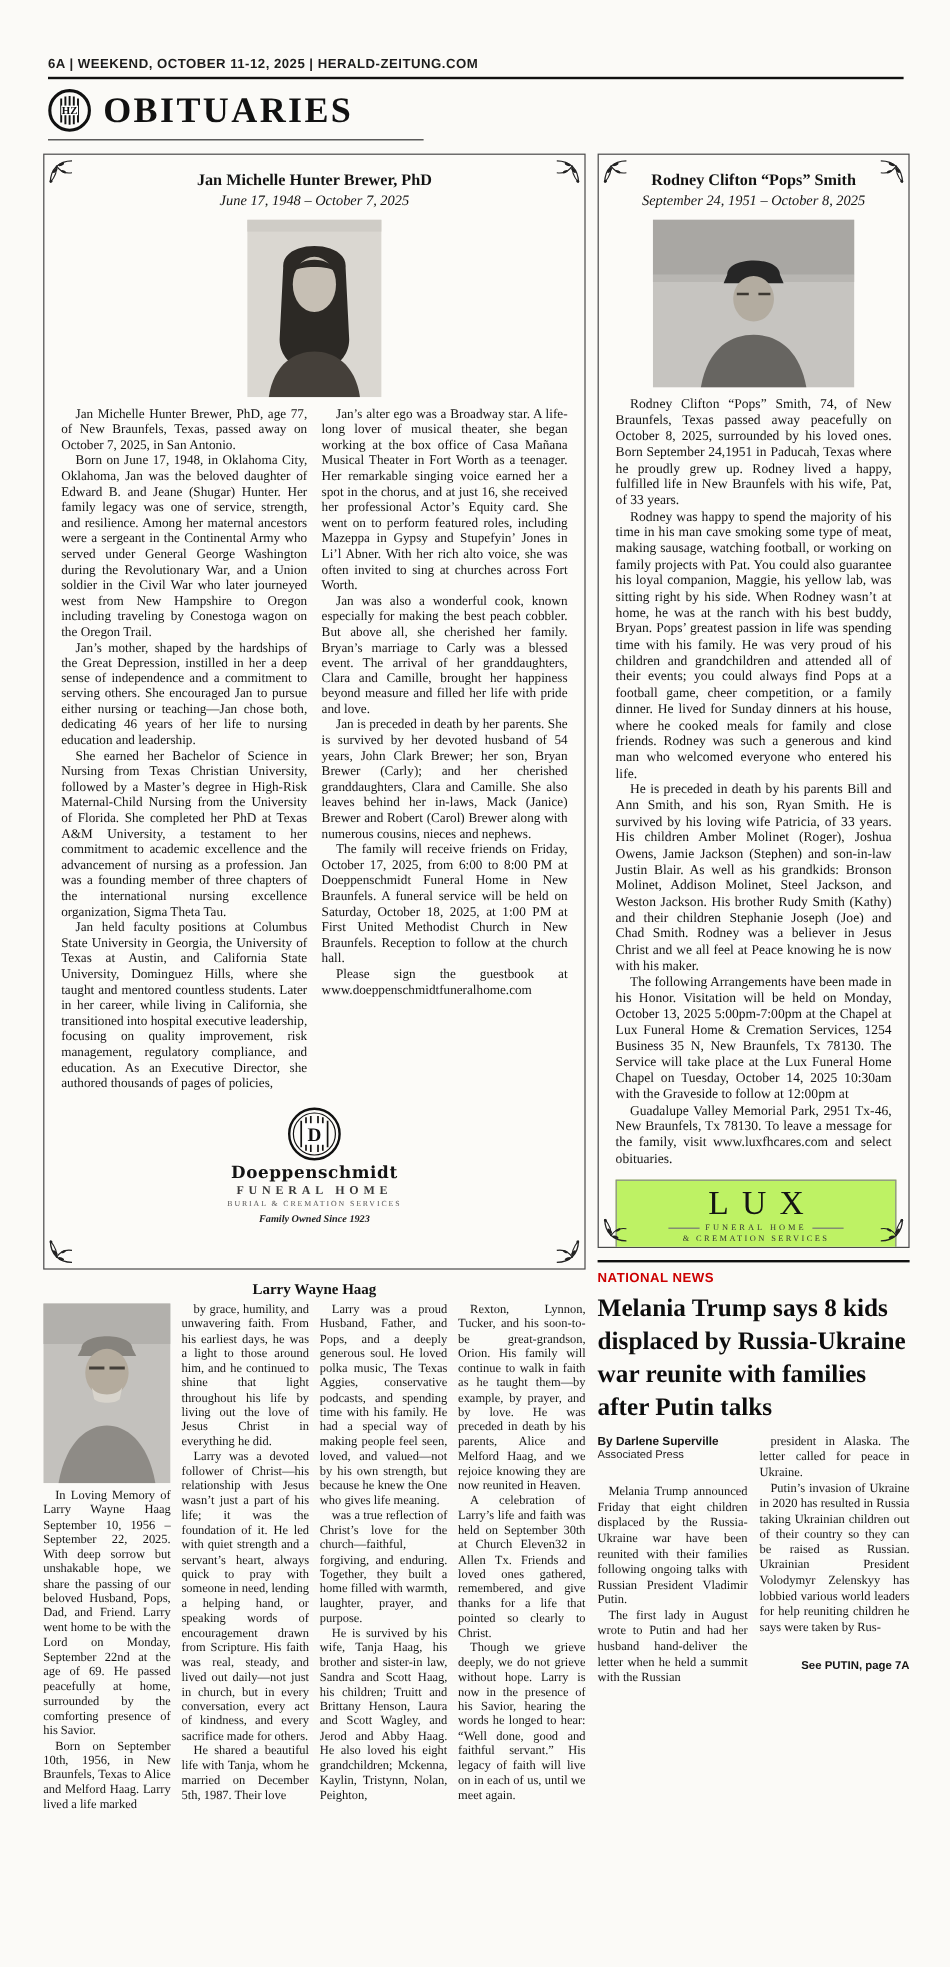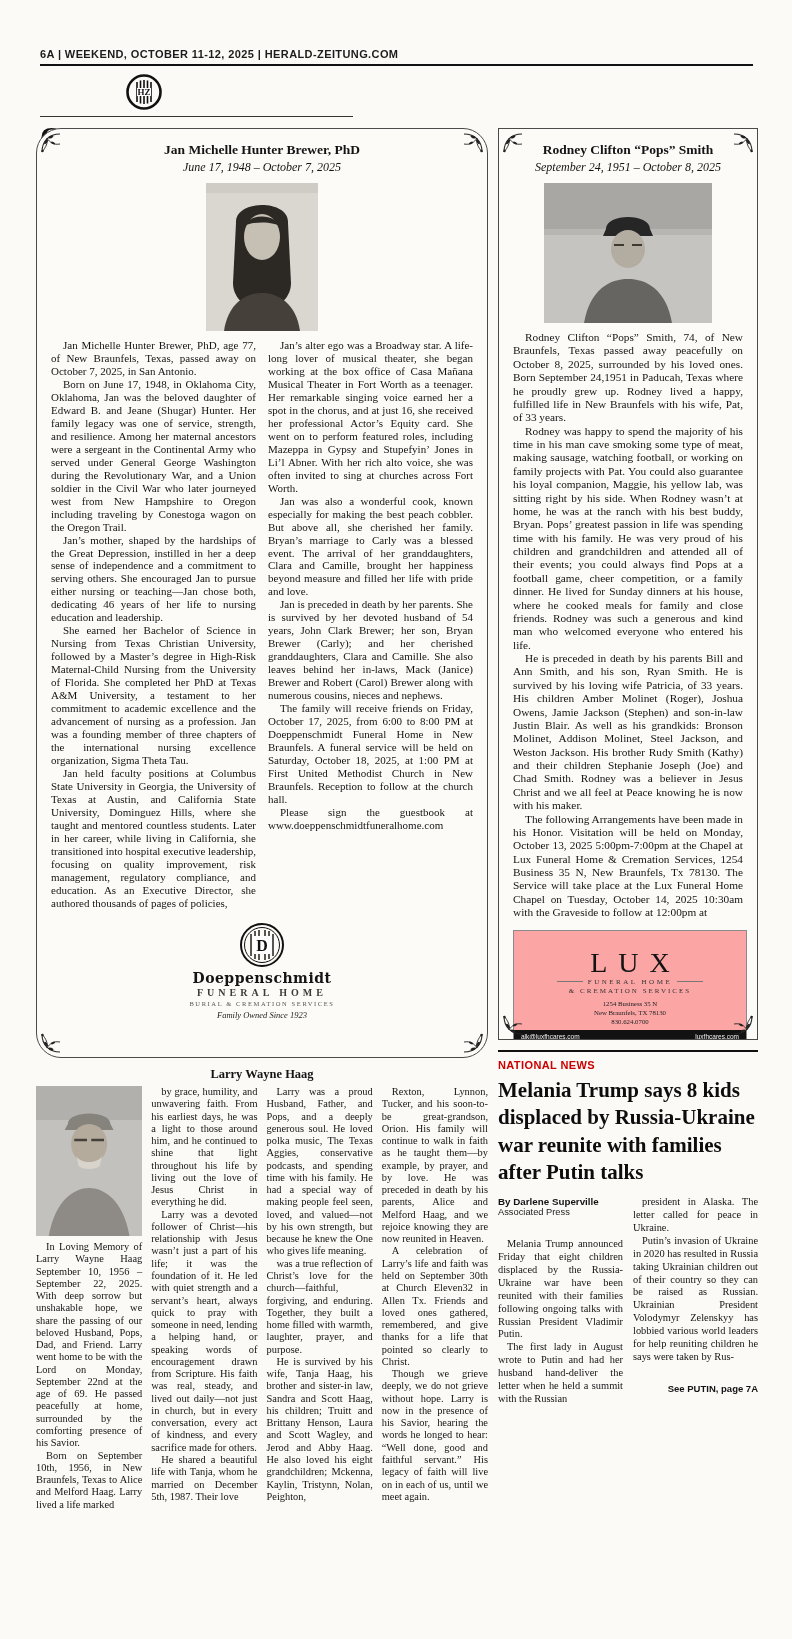--- a/index.html
+++ b/index.html
@@ -7,34 +7,34 @@
     width:792px; height:1639px; position:relative; overflow:hidden;
     background:#fbfaf7; color:#141414;
     font-family:"Liberation Serif", serif;
   }
   .masthead {
     position:absolute; left:40px; top:48px;
     font-family:"Liberation Sans", sans-serif; font-size:11px; font-weight:700;
     letter-spacing:.4px; color:#1c1c1c;
   }
   .masthead-rule { position:absolute; left:40px; top:64px; width:713px; height:2px; background:#111; }
-  .sec-head { position:absolute; left:40px; top:74px; display:flex; align-items:center; gap:10px;flex-direction:column; }
+  .sec-head { position:absolute; left:40px; top:74px; display:flex; align-items:flex-end; gap:10px; }
   .sec-logo { width:36px; height:36px; }
   .sec-title { font-size:30px; font-weight:700; letter-spacing:2px; color:#111; }
   .sec-rule { position:absolute; left:40px; top:116px; width:313px; height:1px; background:#333; }
 
   .main { position:absolute; left:36px; top:128px; width:722px; display:flex; gap:10px; }
   .col-left { width:452px; }
   .col-right { width:260px; }
 
   .obit-card {
     position:relative; border:1px solid #4a4a4a; background:#fcfbf8;
     padding:10px 14px; overflow:hidden;
   }
-  .card-brewer { height:930px;border-radius:25px; }
+  .card-brewer { height:930px; }
   .card-smith  { height:912px; }
   .corner { position:absolute; width:24px; height:24px; }
   .corner svg { width:24px; height:24px; display:block; }
   .corner.tl { top:2px; left:2px; }
   .corner.tr { top:2px; right:2px; transform:scaleX(-1); }
   .corner.bl { bottom:2px; left:2px; transform:scaleY(-1); }
   .corner.br { bottom:2px; right:2px; transform:scale(-1,-1); }
 
   .obit-name  { text-align:center; font-weight:700; font-size:13.5px; margin-top:3px; }
   .obit-dates { text-align:center; font-style:italic; font-size:12px; margin-top:2px; }
@@ -42,25 +42,25 @@
   .two-col { display:flex; gap:12px; margin-top:2px; }
   .two-col .tcol { flex:1; min-width:0; }
   .para { font-size:11px; line-height:1.18; text-align:justify; text-indent:12px; }
   .one-col .para { font-size:11.3px; line-height:1.185; }
 
   .doepp { margin-top:12px; text-align:center; }
   .doepp-icon { width:46px; height:46px; margin:0 auto 2px; display:block; }
   .doepp-name { font-size:14px; font-weight:700; font-family:"DejaVu Serif", serif; letter-spacing:.5px; }
   .doepp-fh   { font-size:10px; letter-spacing:4px; font-weight:700; color:#3b3b3b; margin-top:1px; }
   .doepp-sub  { font-size:6.5px; letter-spacing:1.6px; color:#555; margin-top:2px; }
-  .doepp-tag  { font-size:8.5px; font-style:italic; margin-top:3px; color:#222; }
+  .doepp-tag  { font-size:8.5px; font-style:italic; margin-top:3px; color:#222;font-weight:bold; }
 
   .lux {
-    width:234px; margin:10px auto 0; border:1px solid #8a8a8a; background:#fca5a5;
-    text-align:center; padding-top:17px; overflow:hidden;
+    width:234px; margin:10px auto 0; border:1px solid #8a8a8a; background:#bef264;
+    text-align:center; padding-top:5px; overflow:hidden;
   }
   .lux-name { font-size:28px; letter-spacing:11px; padding-left:11px; line-height:1.05; font-family:"Liberation Serif", serif; }
   .lux-line1 { display:flex; align-items:center; justify-content:center; gap:5px; font-size:7px; letter-spacing:2.5px; color:#333; margin-top:1px; }
   .lux-line1::before, .lux-line1::after { content:""; width:26px; height:1px; background:#777; }
   .lux-line2 { font-size:7px; letter-spacing:2px; color:#333; margin-top:1px; }
   .lux-addr { font-size:6.8px; line-height:1.35; margin-top:4px; color:#222; }
   .lux-bar { margin-top:4px; background:#121212; color:#f0f0f0; display:flex; justify-content:space-between; padding:2.5px 7px; font-size:6.5px; font-family:"Liberation Sans", sans-serif; }
 
   .haag { margin-top:4px; }
   .haag-title { text-align:center; font-weight:700; font-size:12.5px; padding:5px 0 4px; }
@@ -251,20 +251,21 @@
         <ellipse cx="84" cy="66" rx="17" ry="19" fill="#b3aca0"></ellipse>
         <path d="M70 62 H80 M88 62 H98" stroke="#3c3832" stroke-width="2" fill="none"></path>
         <path d="M40 140 C46 106 66 96 84 96 C102 96 122 106 128 140 Z" fill="#676561"></path>
       </svg>
 
       <div>
           <p class="para">Rodney Clifton “Pops” Smith, 74, of New Braunfels, Texas passed away peacefully on October 8, 2025, surrounded by his loved ones. Born September 24,1951 in Paducah, Texas where he proudly grew up. Rodney lived a happy, fulfilled life in New Braunfels with his wife, Pat, of 33 years.</p>
           <p class="para">Rodney was happy to spend the majority of his time in his man cave smoking some type of meat, making sausage, watching football, or working on family projects with Pat.  You could also guarantee his loyal companion, Maggie, his yellow lab, was sitting right by his side. When Rodney wasn’t at home, he was at the ranch with his best buddy, Bryan. Pops’ greatest passion in life was spending time with his family.  He was very proud of his children and grandchildren and attended all of their events; you could always find Pops at a football game, cheer competition, or a family dinner. He lived for Sunday dinners at his house, where he cooked meals for family and close friends.  Rodney was such a generous and kind man who welcomed everyone who entered his life.</p>
           <p class="para">He is preceded in death by his parents Bill and Ann Smith, and his son, Ryan Smith. He is survived by his loving wife Patricia, of 33 years. His children Amber Molinet (Roger), Joshua Owens, Jamie Jackson (Stephen) and son-in-law Justin Blair.  As well as his grandkids: Bronson Molinet, Addison Molinet, Steel Jackson, and Weston Jackson.  His brother Rudy Smith (Kathy) and their children Stephanie Joseph (Joe) and Chad Smith.  Rodney was a believer in Jesus Christ and we all feel at Peace knowing he is now with his maker.</p>
           <p class="para">The following Arrangements have been made in his Honor. Visitation will be held on Monday, October 13, 2025 5:00pm-7:00pm at the Chapel at Lux Funeral Home &amp; Cremation Services, 1254 Business 35 N, New Braunfels, Tx 78130. The Service will take place at the Lux Funeral Home Chapel on Tuesday, October 14, 2025 10:30am with the Graveside to follow at 12:00pm at</p>
+          <p class="para">Guadalupe Valley Memorial Park, 2951 Tx-46, New Braunfels, Tx 78130. To leave a message for the family, visit www.luxfhcares.com and select obituaries.</p>
         </div>
 
       <div class="lux">
         <div class="lux-name">LUX</div>
         <div class="lux-line1">FUNERAL HOME</div>
         <div class="lux-line2">&amp; CREMATION SERVICES</div>
         <div class="lux-addr">
           <div>1254 Business 35 N</div>
           <div>New Braunfels, TX 78130</div>
           <div>830.624.0700</div>

